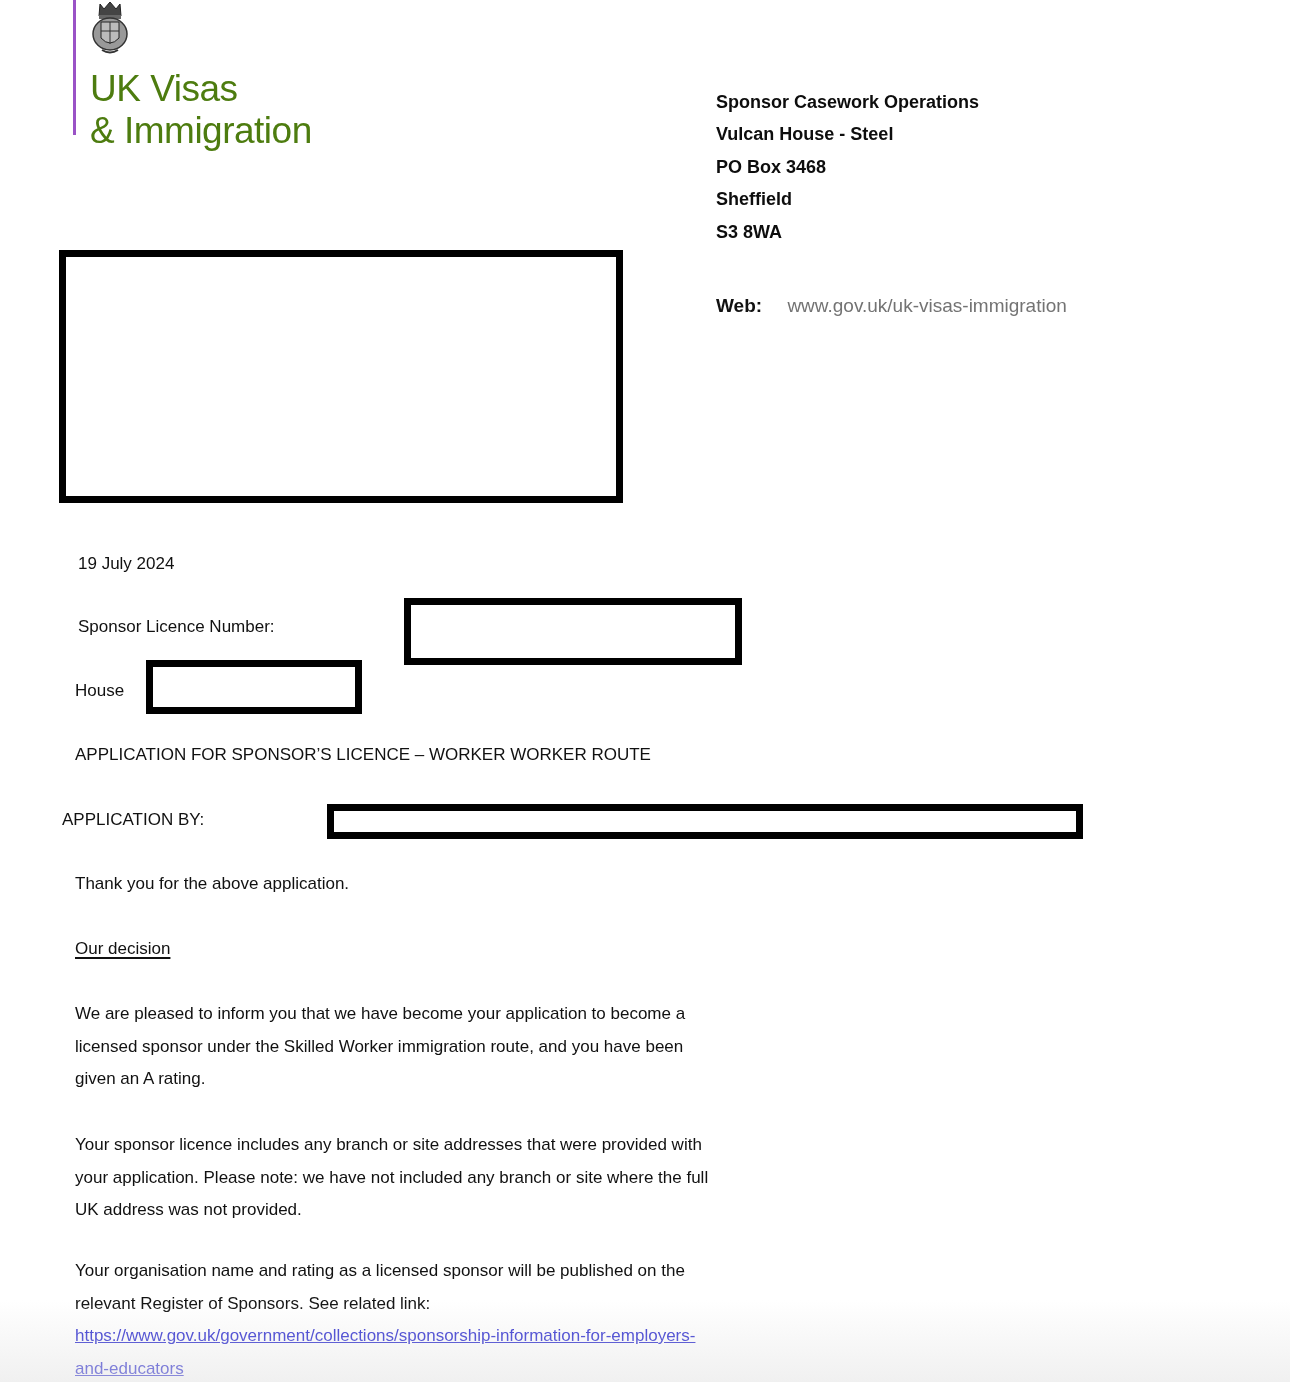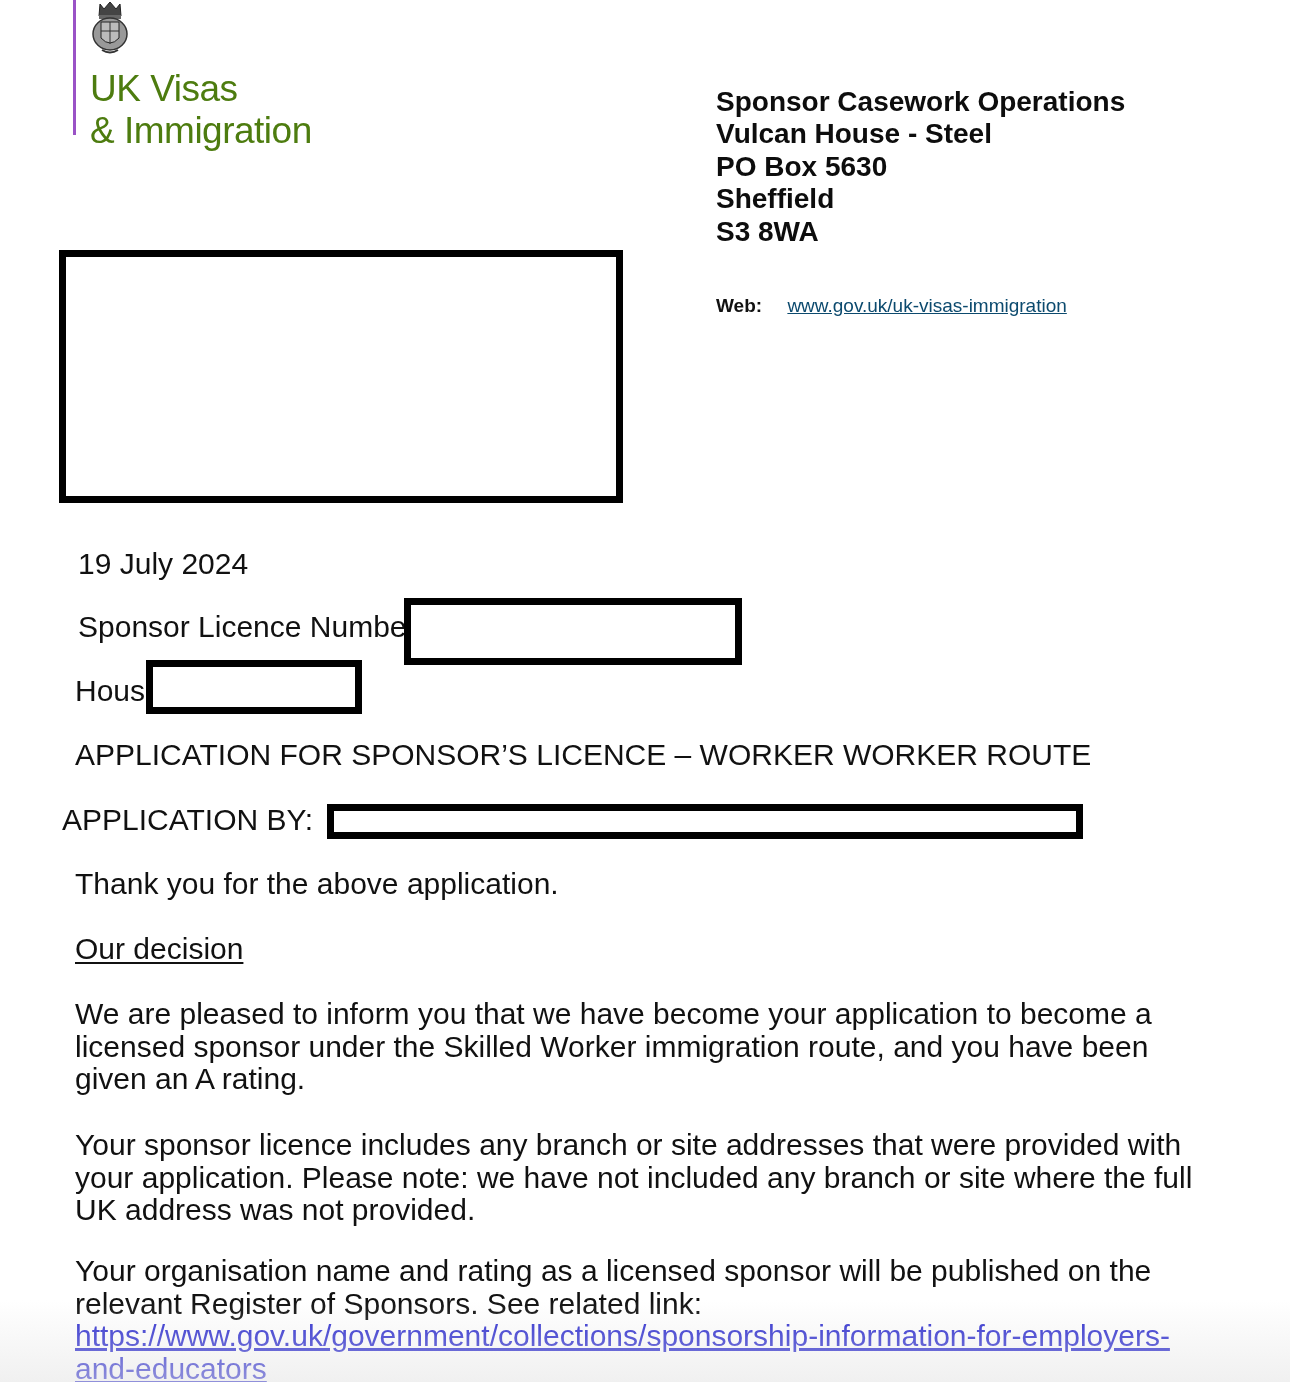--- a/index.html
+++ b/index.html
@@ -17,36 +17,36 @@
     .crest { left: 90px; top: 0; width: 40px; height: 58px; }
     .brand-name {
       left: 90px; top: 68px;
       font-size: 37px; line-height: 42px; letter-spacing: -0.5px; color: #4d7c0f;
     }
     .brand-name div { white-space: nowrap; }
 
     
     .sender {
       left: 716px; top: 86px;
-      font-weight: bold; font-size: 28px; line-height: 32.4px; color: #0d0d0d;
+      font-weight: bold; font-size: 18px; line-height: 32.4px; color: #0d0d0d;
     }
     .sender div { white-space: nowrap; }
     .web-row { left: 716px; top: 295px; font-size: 19px; white-space: nowrap; }
     .web-label { font-weight: bold; margin-top: 18px; }
-    .web-link { color: #0c4a6e; text-decoration: underline; margin-left: 20px; }
+    .web-link { color: #737373; margin-left: 20px; }
 
     
     .redact { border: 7px solid #000; background: #fff; }
     .redact-address { left: 59px; top: 250px; width: 564px; height: 253px; }
     .redact-licence { left: 404px; top: 598px; width: 338px; height: 67px; }
     .redact-name    { left: 146px; top: 660px; width: 216px; height: 54px; }
     .redact-applicant { left: 327px; top: 804px; width: 756px; height: 35px; }
 
     
-    .txt { font-size: 30px; line-height: 32.5px; color: #111; white-space: nowrap; }
+    .txt { font-size: 17px; line-height: 32.5px; color: #111; white-space: nowrap; }
     .date { left: 78px; top: 548px; }
     .licence-label { left: 78px; top: 611px; }
     .dear { left: 75px; top: 675px; }
     .subject { left: 75px; top: 739px; }
     .appby { left: 62px; top: 804px; }
     .thanks { left: 75px; top: 868px; }
     .heading { left: 75px; top: 933px; font-weight: normal; text-decoration: underline; text-decoration-thickness: 2px; text-underline-offset: 3px; }
     .para { left: 75px; white-space: normal; width: 1070px; }
     .para div { white-space: nowrap; }
     .p1 { top: 998px; }
@@ -78,21 +78,21 @@
     </svg>
   </div>
   <div class="abs brand-name">
     <div>UK Visas</div>
     <div>&amp; Immigration</div>
   </div>
 
   <div class="abs sender">
     <div>Sponsor Casework Operations</div>
     <div>Vulcan House - Steel</div>
-    <div>PO Box 5630</div>
+    <div>PO Box 3468</div>
     <div>Sheffield</div>
     <div>S3 8WA</div>
   </div>
   <div class="abs web-row">
     <span class="web-label">Web:</span>
     <a class="web-link">www.gov.uk/uk-visas-immigration</a>
   </div>
 
   <div class="abs redact redact-address"></div>
 

